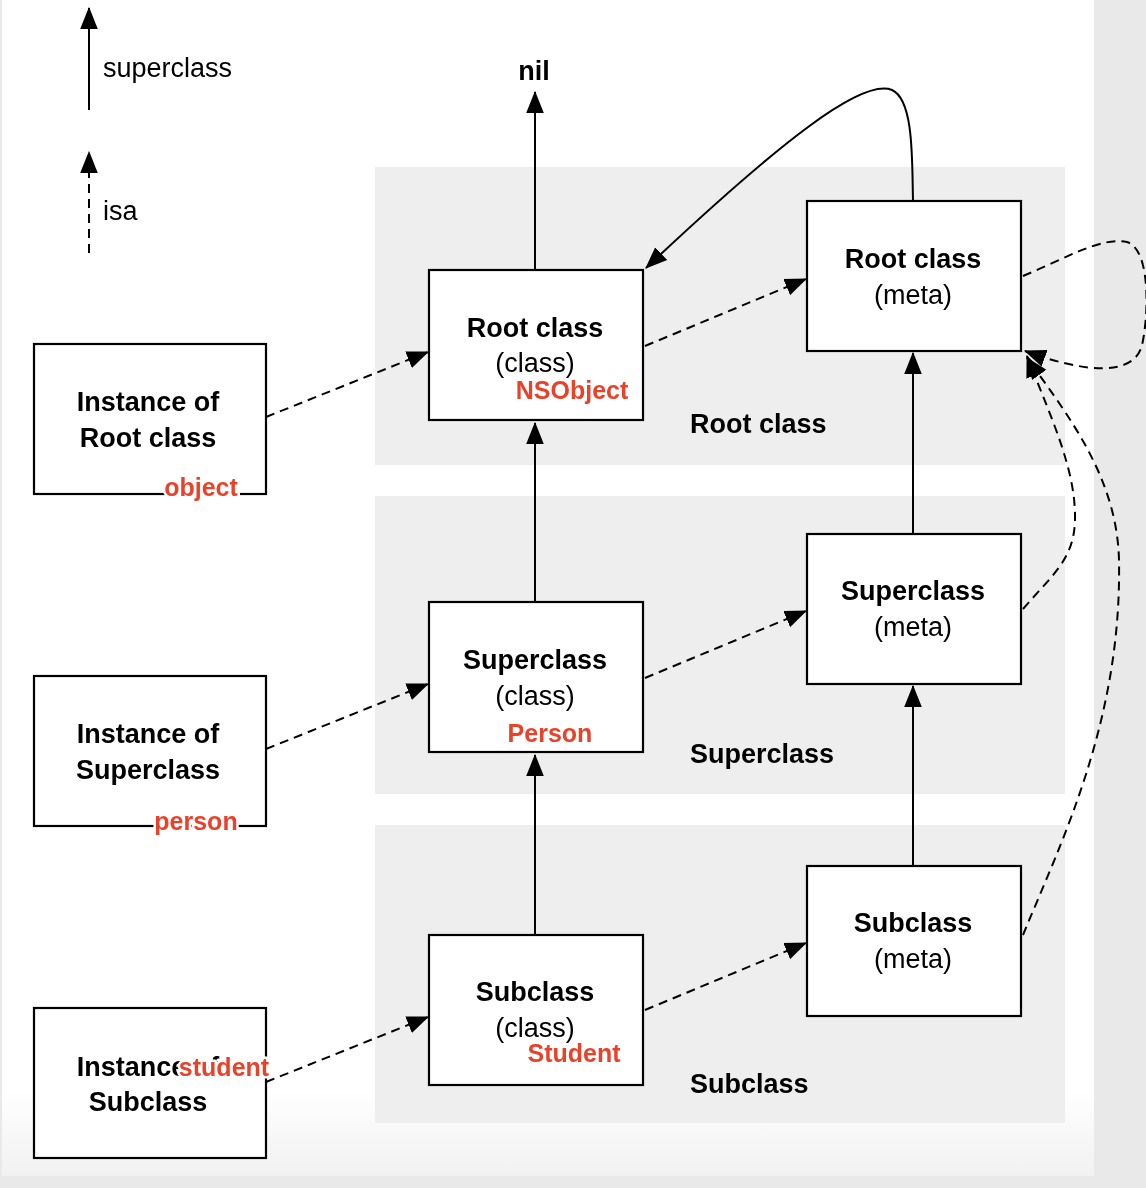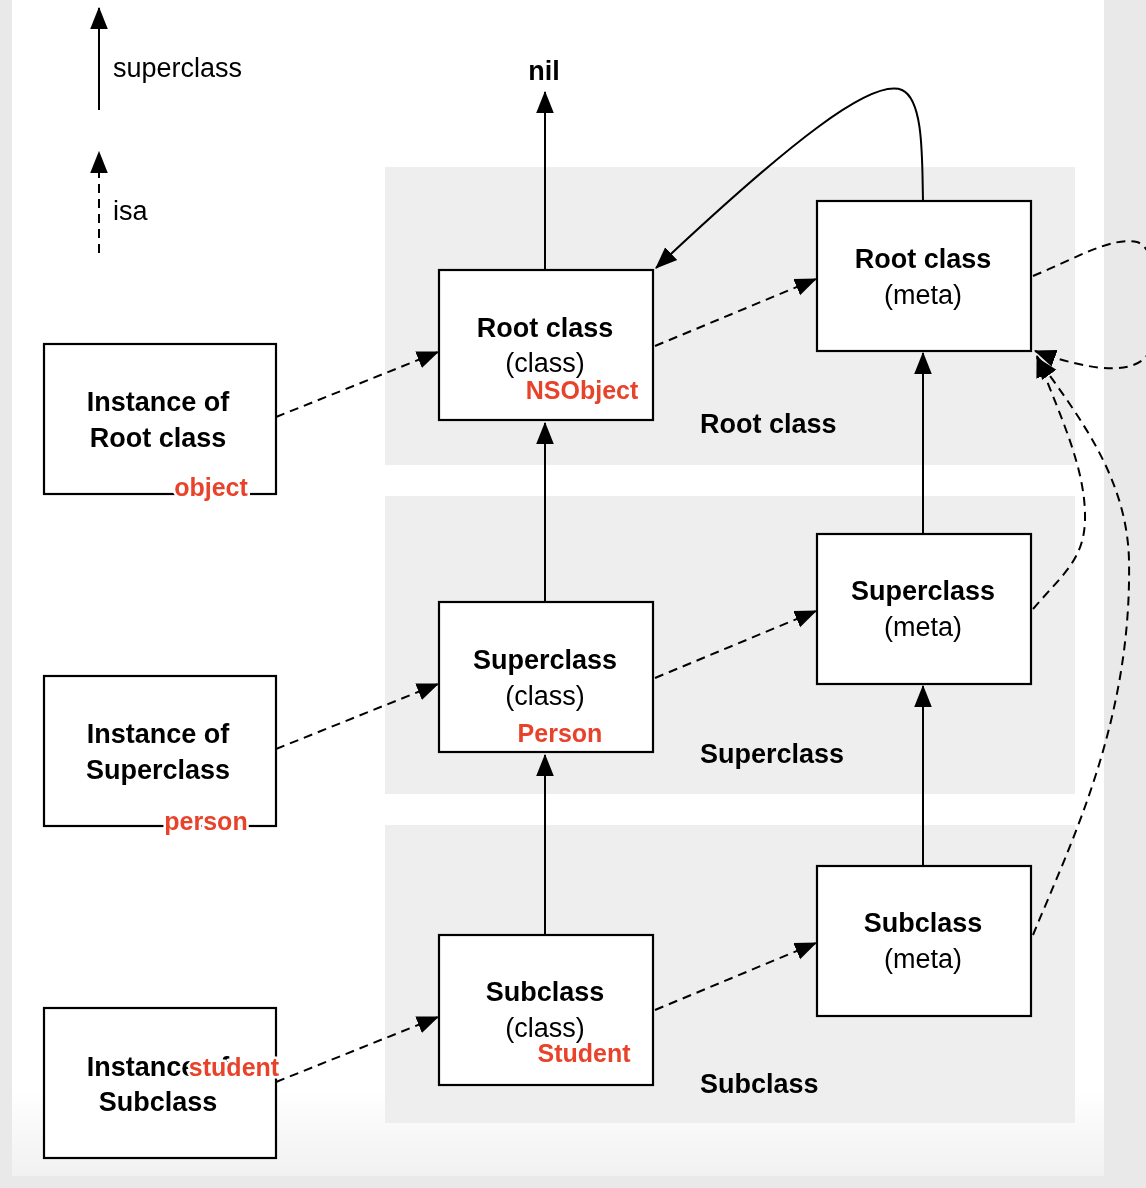--- a/index.html
+++ b/index.html
@@ -2,21 +2,21 @@
 <html><head>
 <meta charset="utf-8">
 <style>
   html, body { margin: 0; padding: 0; }
   body {
     width: 1146px; height: 1188px; overflow: hidden;
     background: #e9e9e9;
     font-family: "Liberation Sans", sans-serif;
   }
   #canvas {
-    position: absolute; left: 12px; top: 0; width: 1092px; height: 1176px;
+    position: absolute; left: 2px; top: 0; width: 1092px; height: 1176px;
     background: linear-gradient(#ffffff 0, #ffffff 1090px, #f1f1f1 1176px);
   }
   svg { position: absolute; left: 0; top: 0; }
   .band { fill: #eeeeee; }
   .box { fill: #ffffff; stroke: #000; stroke-width: 2.2; }
   .solid { fill: none; stroke: #000; stroke-width: 2; }
   .dash { fill: none; stroke: #000; stroke-width: 2; stroke-dasharray: 9 6; }
   .t-bold { font-family: "Liberation Sans", sans-serif; font-weight: bold; font-size: 27px; fill: #000; }
   .t-norm { font-family: "Liberation Sans", sans-serif; font-size: 27px; fill: #000; }
   .t-legend { font-family: "Liberation Sans", sans-serif; font-size: 27px; fill: #000; }

